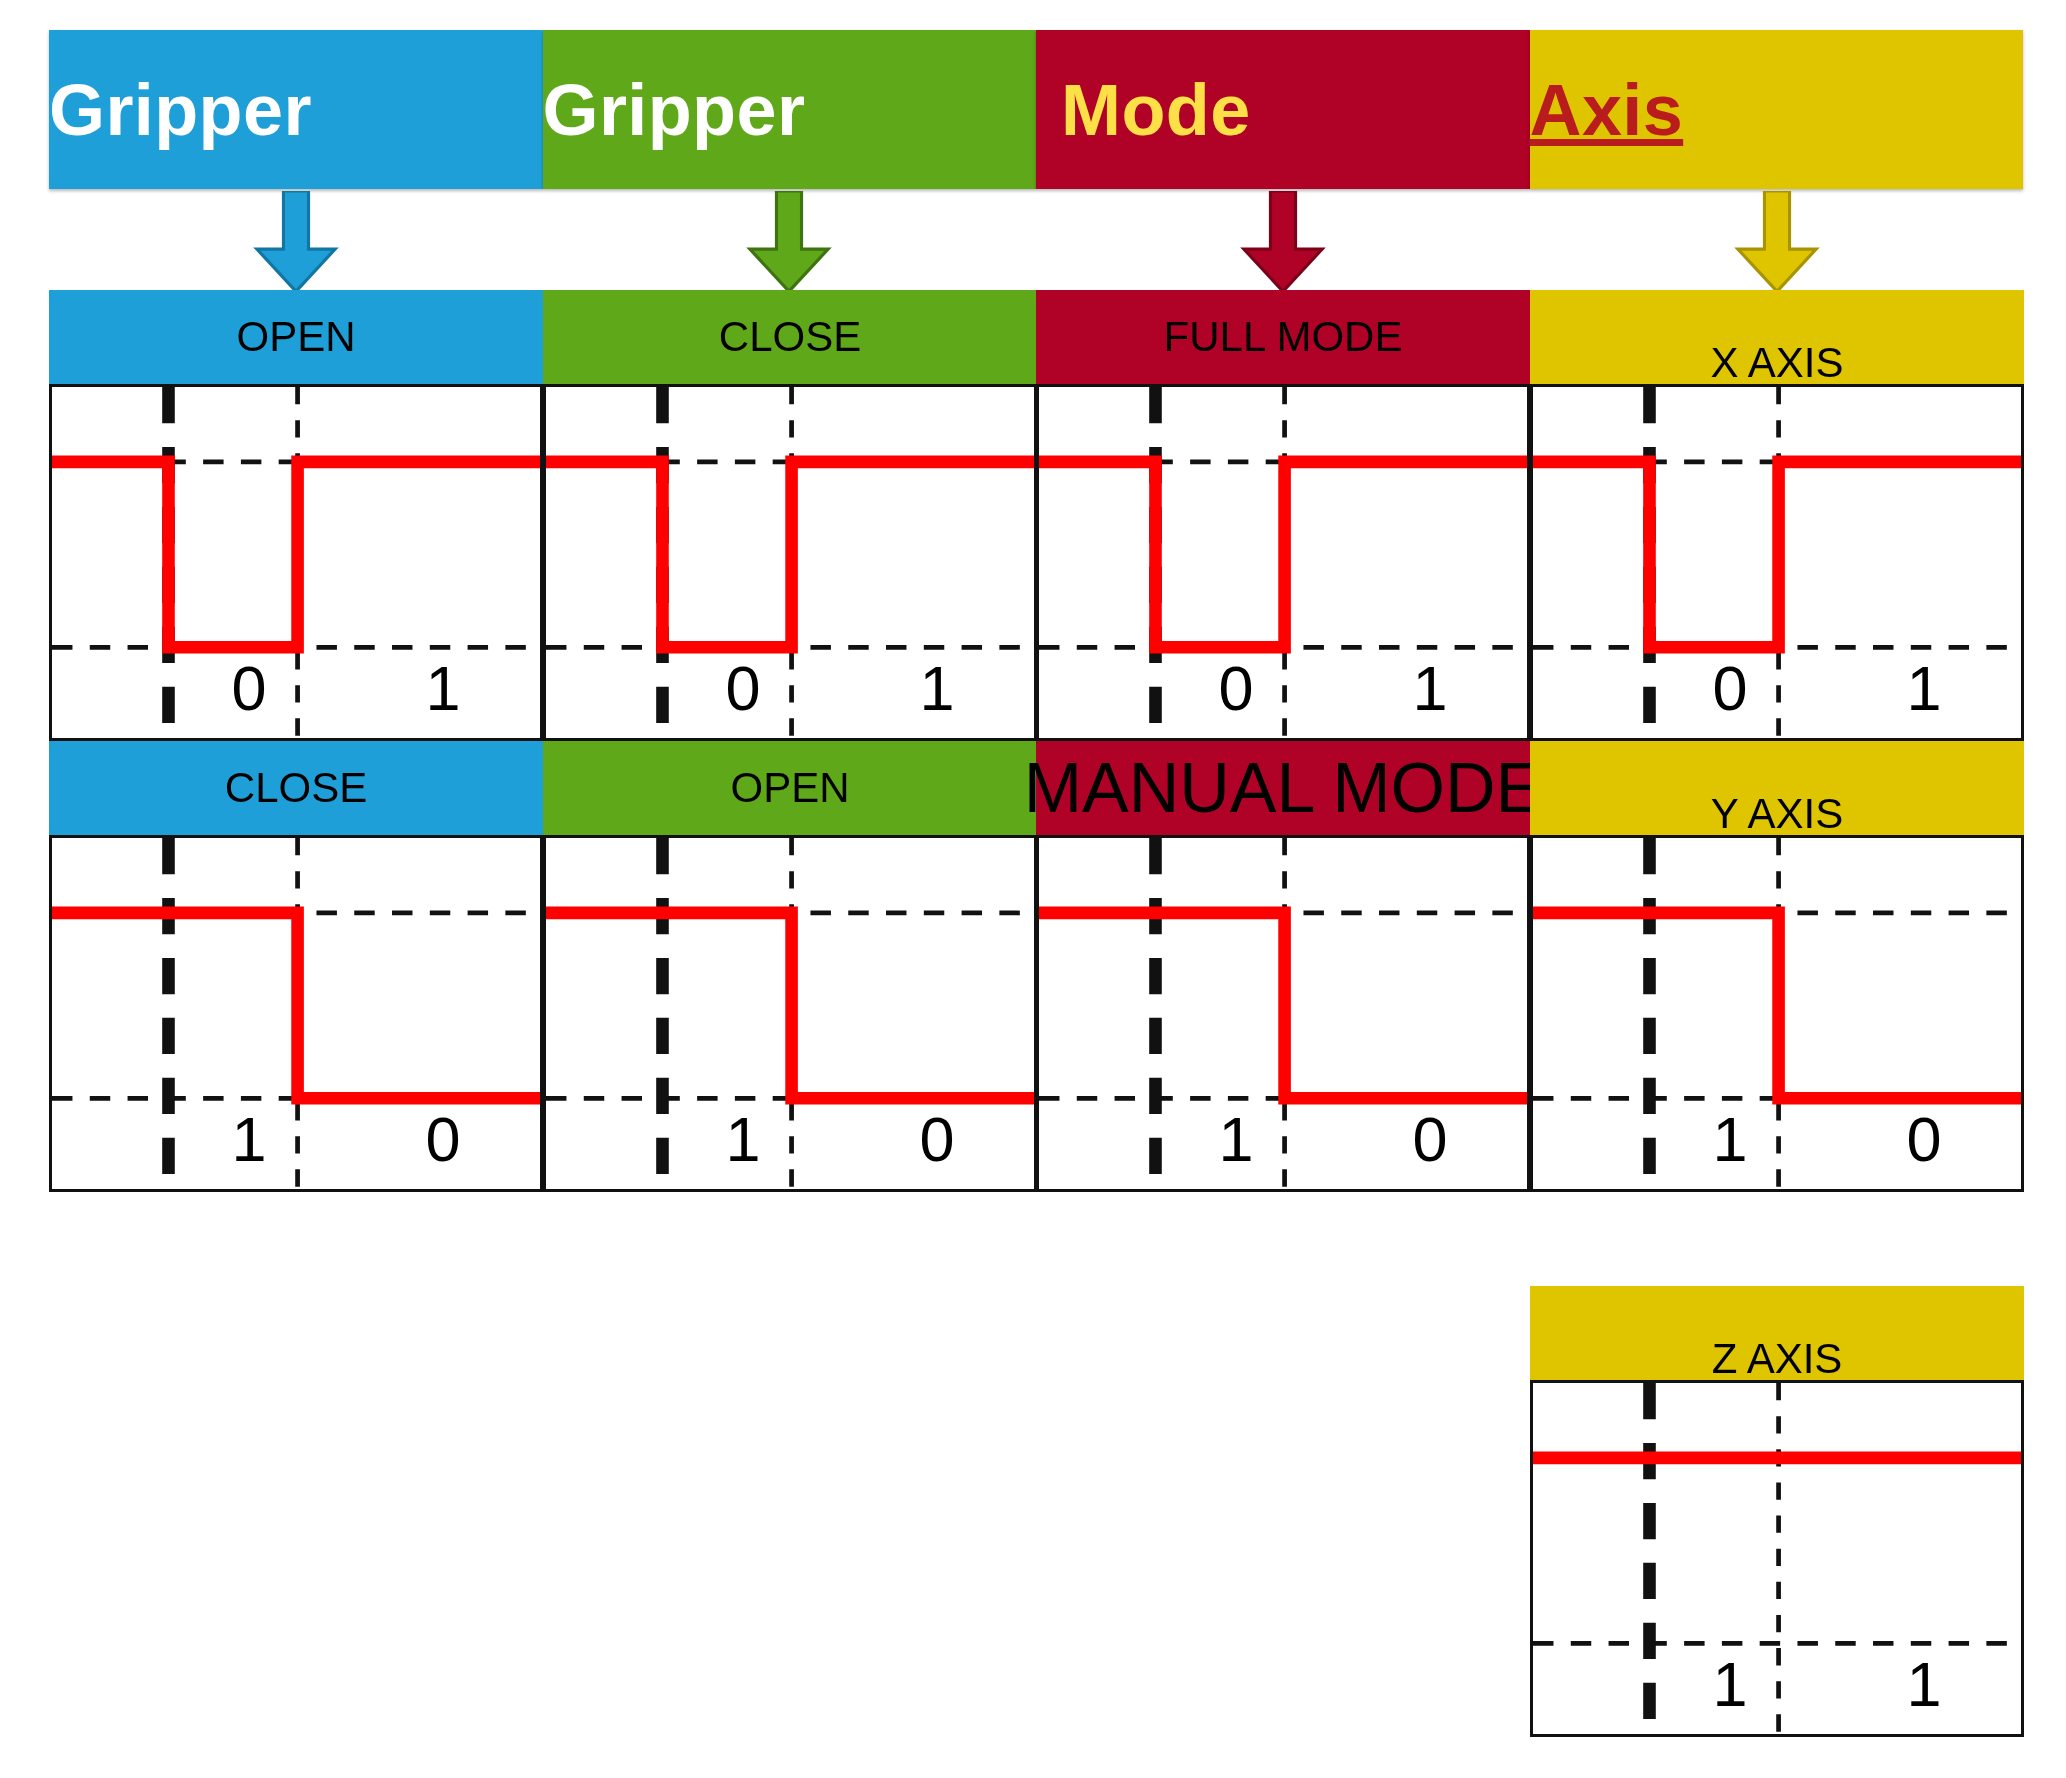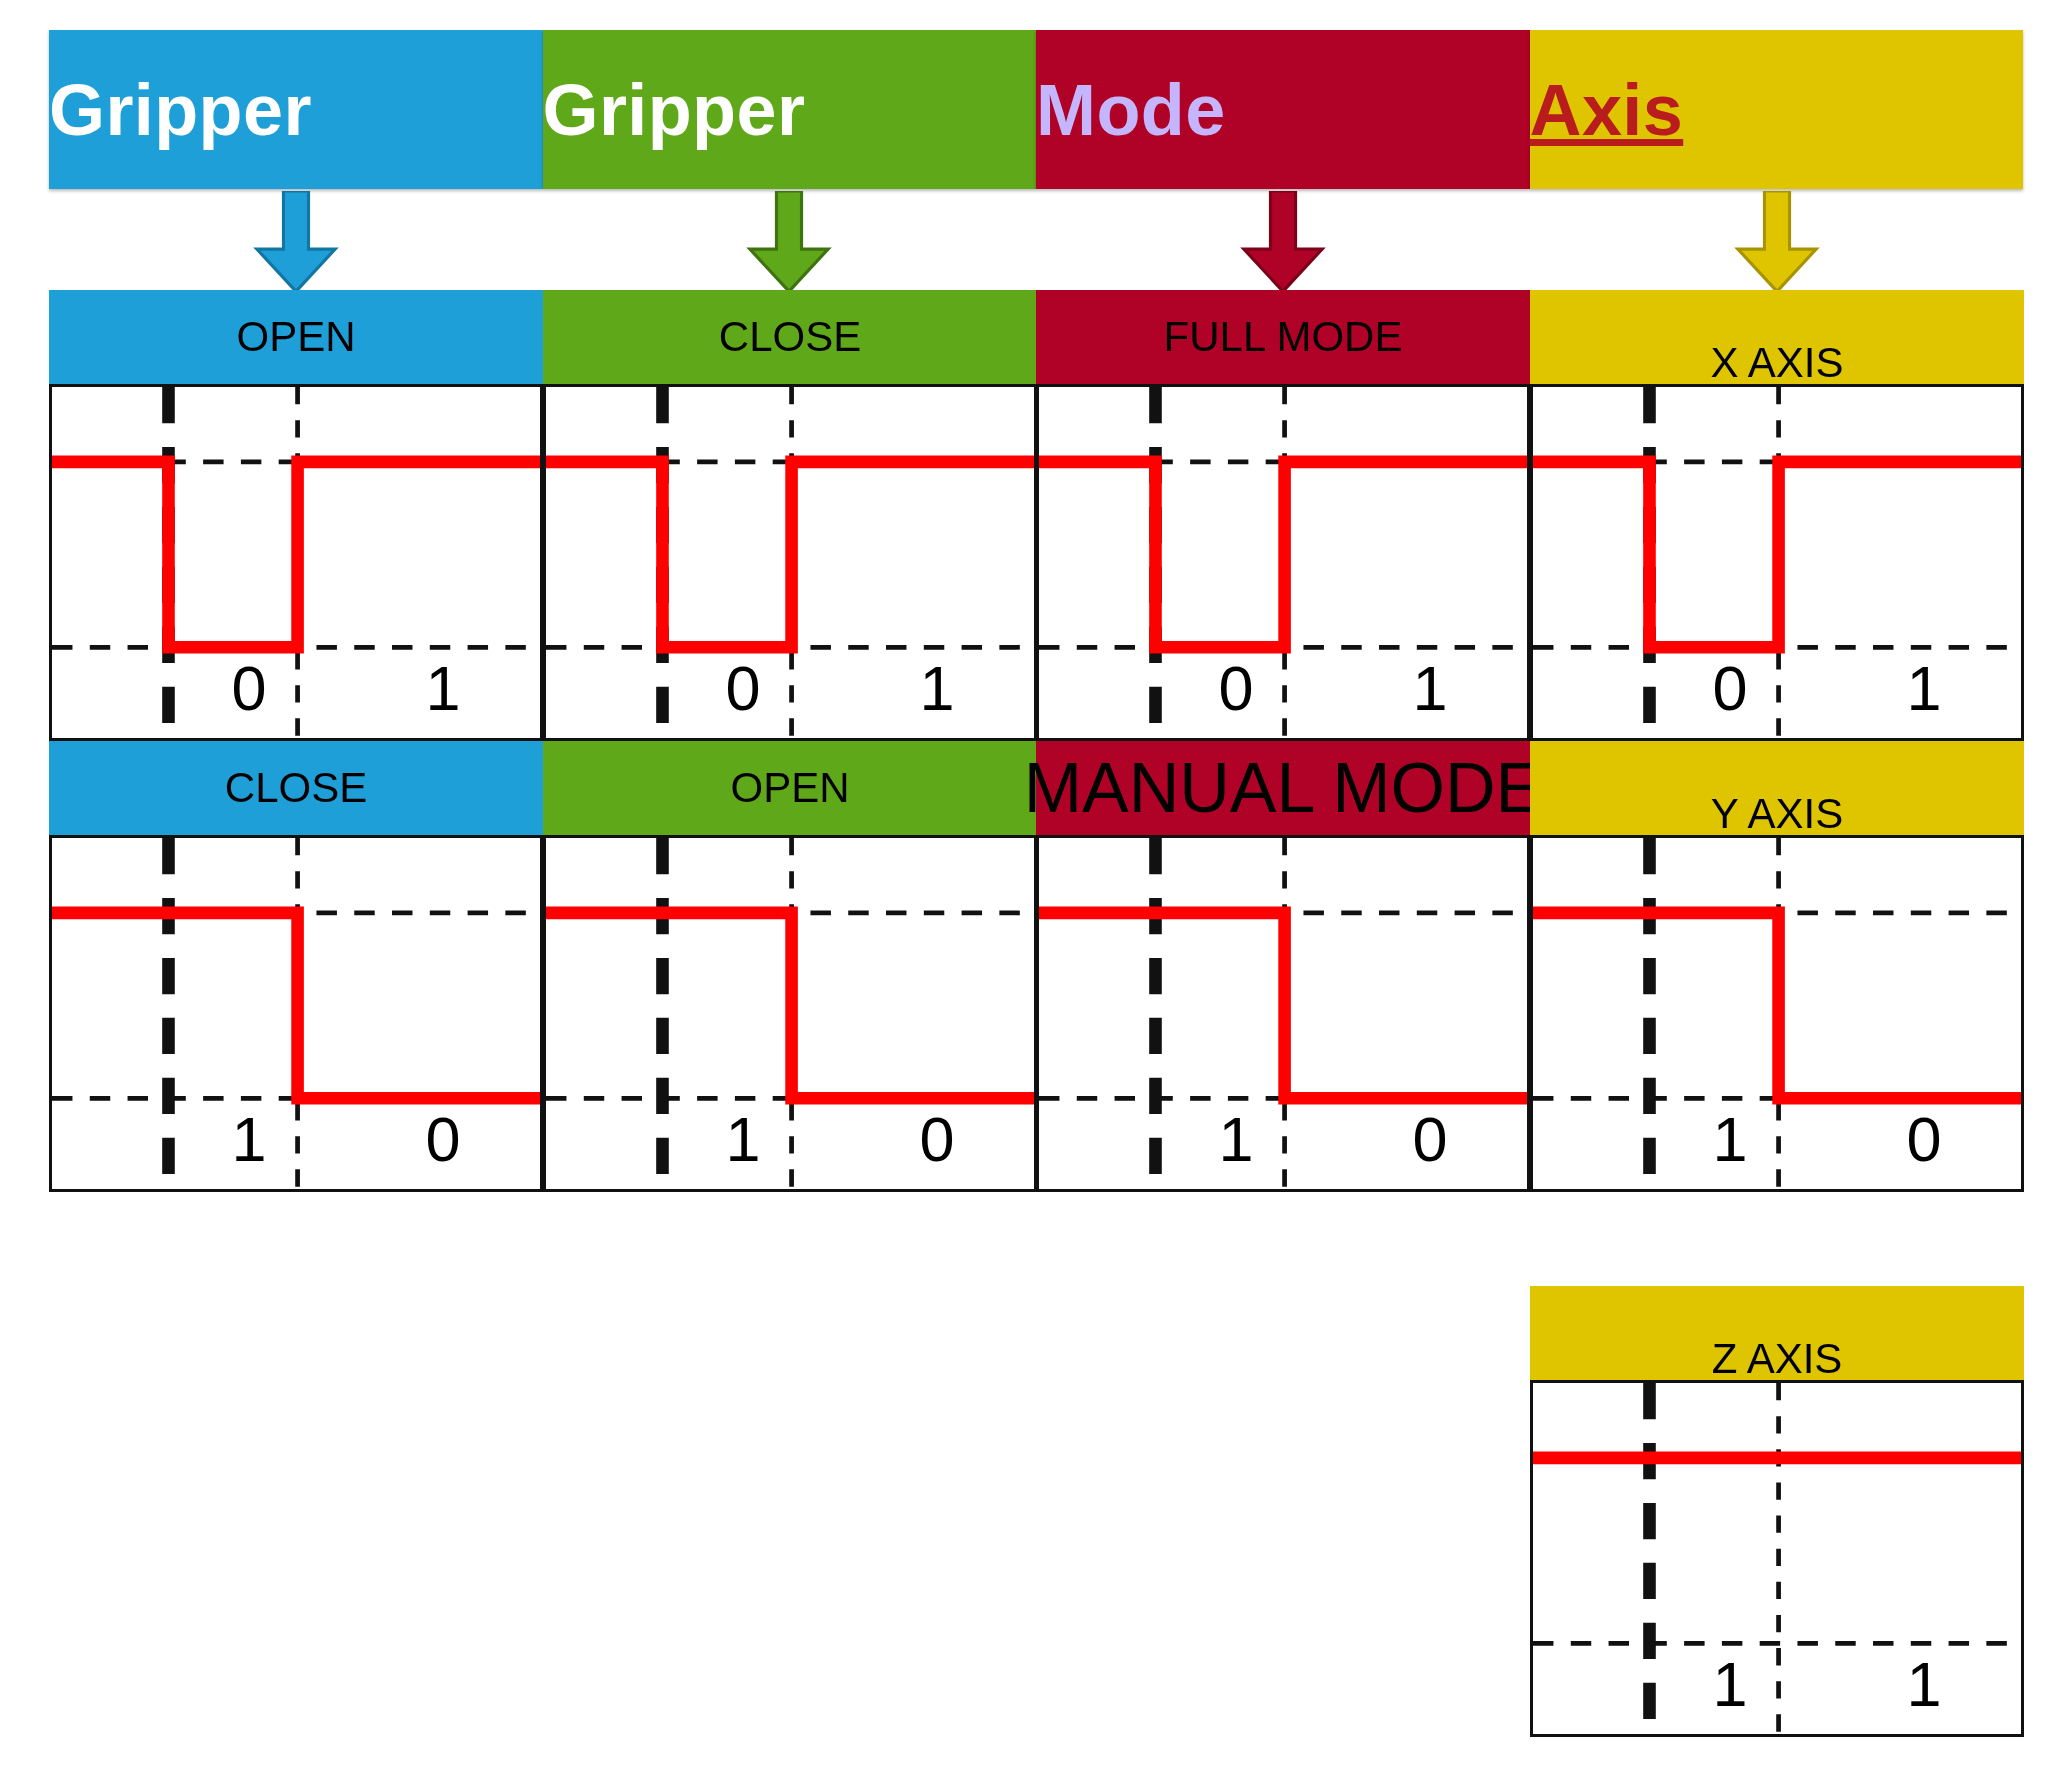--- a/index.html
+++ b/index.html
@@ -5,21 +5,21 @@
   html,body{margin:0;padding:0;background:#fff;}
   body{width:2066px;height:1778px;font-family:"Liberation Sans",sans-serif;position:relative;overflow:hidden;}
 
   
   .hdr-row{position:absolute;left:49px;top:30px;width:1974px;height:159px;display:flex;}
   .hdr{flex:1 1 0;display:flex;align-items:center;
        box-shadow:0 2.4px 3.1px rgba(0,0,0,.28);position:relative;}
   .hdr span{font-size:72px;font-weight:bold;letter-spacing:0.4px;line-height:1;}
   .hdr.c1{background:#1F9FD8;} .hdr.c1 span{color:#fff;}
   .hdr.c2{background:#5FA819;} .hdr.c2 span{color:#fff;}
-  .hdr.c3{background:#AF0226;} .hdr.c3 span{color:#c4b5fd;}
+  .hdr.c3{background:#AF0226;} .hdr.c3 span{color:#fde047;margin-left:25px;}
   .hdr.c4{background:#DFC500;} .hdr.c4 span{color:#b91c1c;text-decoration:underline;}
 
   
   .arrow{position:absolute;width:94px;height:102px;}
   .arrow svg{display:block;width:100%;height:100%;}
 
   
   .tbl{position:absolute;left:49px;top:290px;width:1974px;}
   .col{position:absolute;top:0;width:494px;}
   .col.i0{left:0;} .col.i1{left:494px;} .col.i2{left:987px;} .col.i3{left:1481px;}

